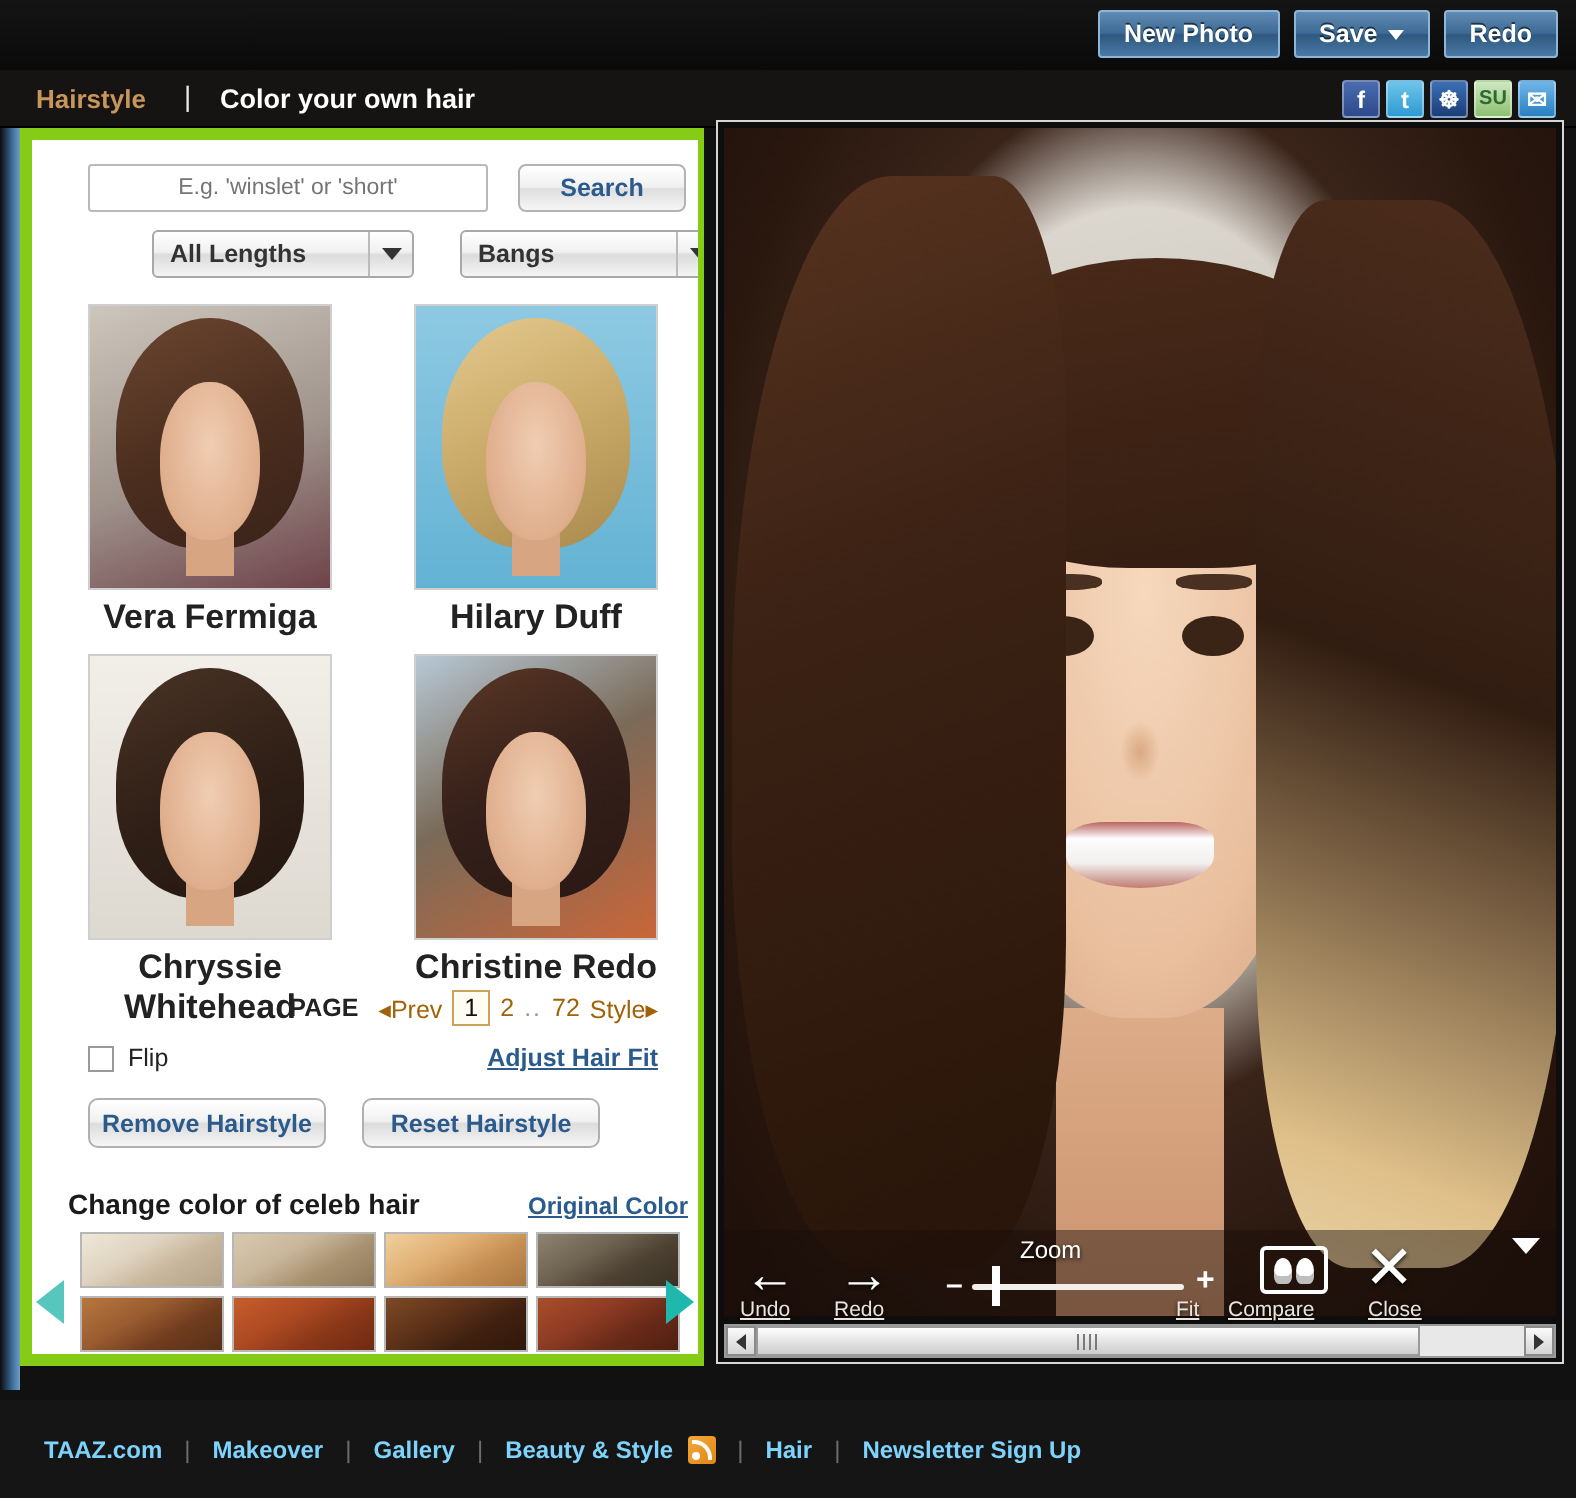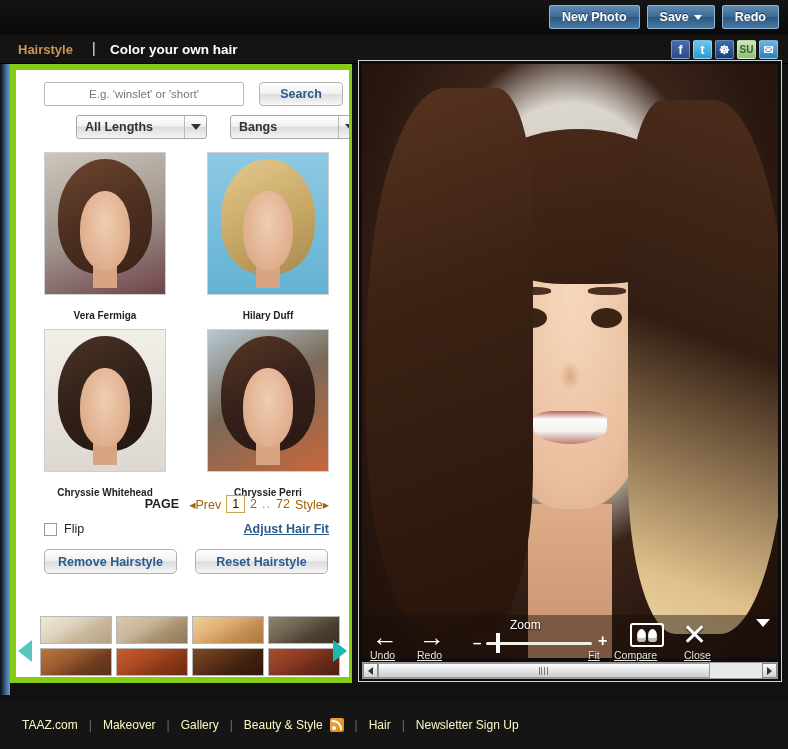--- a/index.html
+++ b/index.html
@@ -161,22 +161,22 @@
     display: flex; flex-wrap: wrap; column-gap: 41px; row-gap: 8px;
   }
   .thumb { width: 122px; cursor: pointer; }
   .thumb .img {
     width: 122px; height: 143px;
     border: 1px solid #cfcfcf;
     background-position: center; background-size: cover;
     position: relative; overflow: hidden;
   }
   .thumb .cap {
-    text-align: center; font-size: 10px; font-weight: bold;
-    color: #222; padding-top: 15px;
+    text-align: center; font-size: 17px; font-weight: bold;
+    color: #222; padding-top: 4px;
   }
   
   .p-bg { position:absolute; inset:0; }
   .p-face {
     position:absolute; left:29%; top:27%; width:42%; height:56%;
     background: radial-gradient(ellipse at 50% 40%, #f0cdb2 0%, #dfae8d 70%, #c89572 100%);
     border-radius: 48% 48% 46% 46%;
   }
   .p-hair {
     position:absolute; left:11%; top:4%; width:78%; height:82%;
@@ -220,21 +220,21 @@
     cursor: pointer;
   }
   .flipleft span { font-size: 12.5px; color: #222; }
   .adjlink {
     font-size: 12.5px; font-weight: bold; color: #2b5b8c;
     text-decoration: underline; cursor: pointer;
   }
 
   .btnrow { position: absolute; left: 28px; top: 479px; display: flex; gap: 18px; }
   .wbtn {
-    width: 133px; height: 25px;
+    width: 119px; height: 25px;
     display: flex; align-items: center; justify-content: center;
     font-size: 12.5px; font-weight: bold; color: #2b5b8c;
     background: linear-gradient(to bottom,#ffffff 0%,#f1f1f1 46%,#dcdcdc 52%,#f6f6f6 100%);
     border: 1px solid #b0b0b0; border-radius: 5px;
     cursor: pointer; white-space: nowrap;
   }
 
   .colorhead {
     position: absolute; left: 18px; top: 524px; width: 310px;
     display: flex; align-items: baseline; justify-content: space-between;
@@ -396,21 +396,21 @@
   }
 
   
   .footer {
     position:absolute; left:0; bottom:0; width:788px; height:49px;
     background:#151515;
     display:flex; align-items:center; gap:0;
     padding-left:22px;
   }
   .footer a {
-    font-size:12px; font-weight:normal; color:#fef9c3; text-decoration:none;
+    font-size:12px; font-weight:bold; color:#7dd3fc; text-decoration:none;
     cursor:pointer; white-space:nowrap;
   }
   .footer .sep { color:#6d6d6d; padding:0 11px; font-size:12px; }
   .rss {
     display:inline-block; width:14px; height:14px; margin-left:7px;
     background: linear-gradient(135deg,#f5a93c,#e08515);
     border-radius:2px; position:relative; vertical-align:-2px;
   }
   .rss::before {
     content:""; position:absolute; left:2px; bottom:2px;
@@ -507,21 +507,21 @@
         </div>
         <div class="cap">Chryssie Whitehead</div>
       </div>
       <div class="thumb th4">
         <div class="img">
           <div class="p-bg"></div>
             <div class="p-hair"></div>
             <div class="p-neck"></div>
             <div class="p-face"></div>
         </div>
-        <div class="cap">Chryssie Perri</div>
+        <div class="cap">Christine Redo</div>
       </div>
     </div>
 
     <div class="pager">
       <span class="plabel">PAGE</span>
       <a>◂Prev</a>
       <span class="cur">1</span>
       <a>2</a>
       <span class="dots">..</span>
       <a>72</a>
@@ -534,20 +534,24 @@
         <span>Flip</span>
       </div>
       <span class="adjlink">Adjust Hair Fit</span>
     </div>
 
     <div class="btnrow">
       <div class="wbtn">Remove Hairstyle</div>
       <div class="wbtn">Reset Hairstyle</div>
     </div>
 
+    <div class="colorhead">
+      <span class="ttl">Change color of celeb hair</span>
+      <span class="orig">Original Color</span>
+    </div>
 
     <div class="arrow-l"></div>
     <div class="palette">
       <div class="swatch" style="background:linear-gradient(150deg,#efe7d8 0%,#ded3c0 38%,#c9b79d 62%,#b3a287 100%)"></div>
       <div class="swatch" style="background:linear-gradient(150deg,#d8c9ae 0%,#c8b69b 38%,#a8916f 65%,#8d795a 100%)"></div>
       <div class="swatch" style="background:linear-gradient(150deg,#f0cf9d 0%,#e0b075 38%,#c69054 65%,#a9763f 100%)"></div>
       <div class="swatch" style="background:linear-gradient(150deg,#8e8472 0%,#6e6250 38%,#4c4132 65%,#3a3124 100%)"></div>
       <div class="swatch" style="background:linear-gradient(150deg,#b8773f 0%,#9a5c30 38%,#703c1e 66%,#573018 100%)"></div>
       <div class="swatch" style="background:linear-gradient(150deg,#c75d2a 0%,#ad4a22 38%,#8a3718 66%,#6e2a12 100%)"></div>
       <div class="swatch" style="background:linear-gradient(150deg,#7d4a24 0%,#5d3219 38%,#3f2010 66%,#2f180c 100%)"></div>

